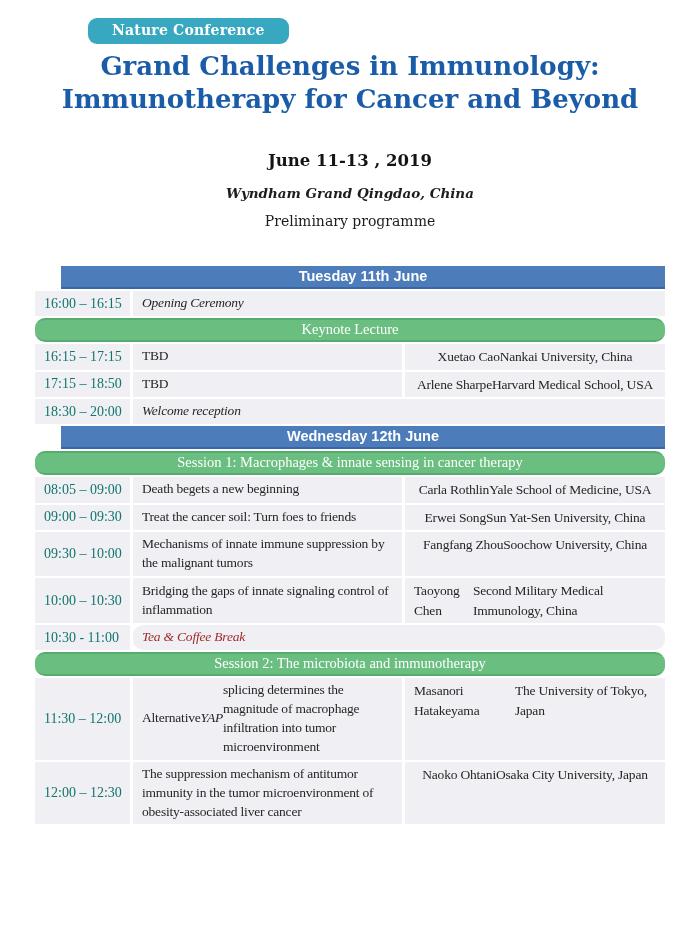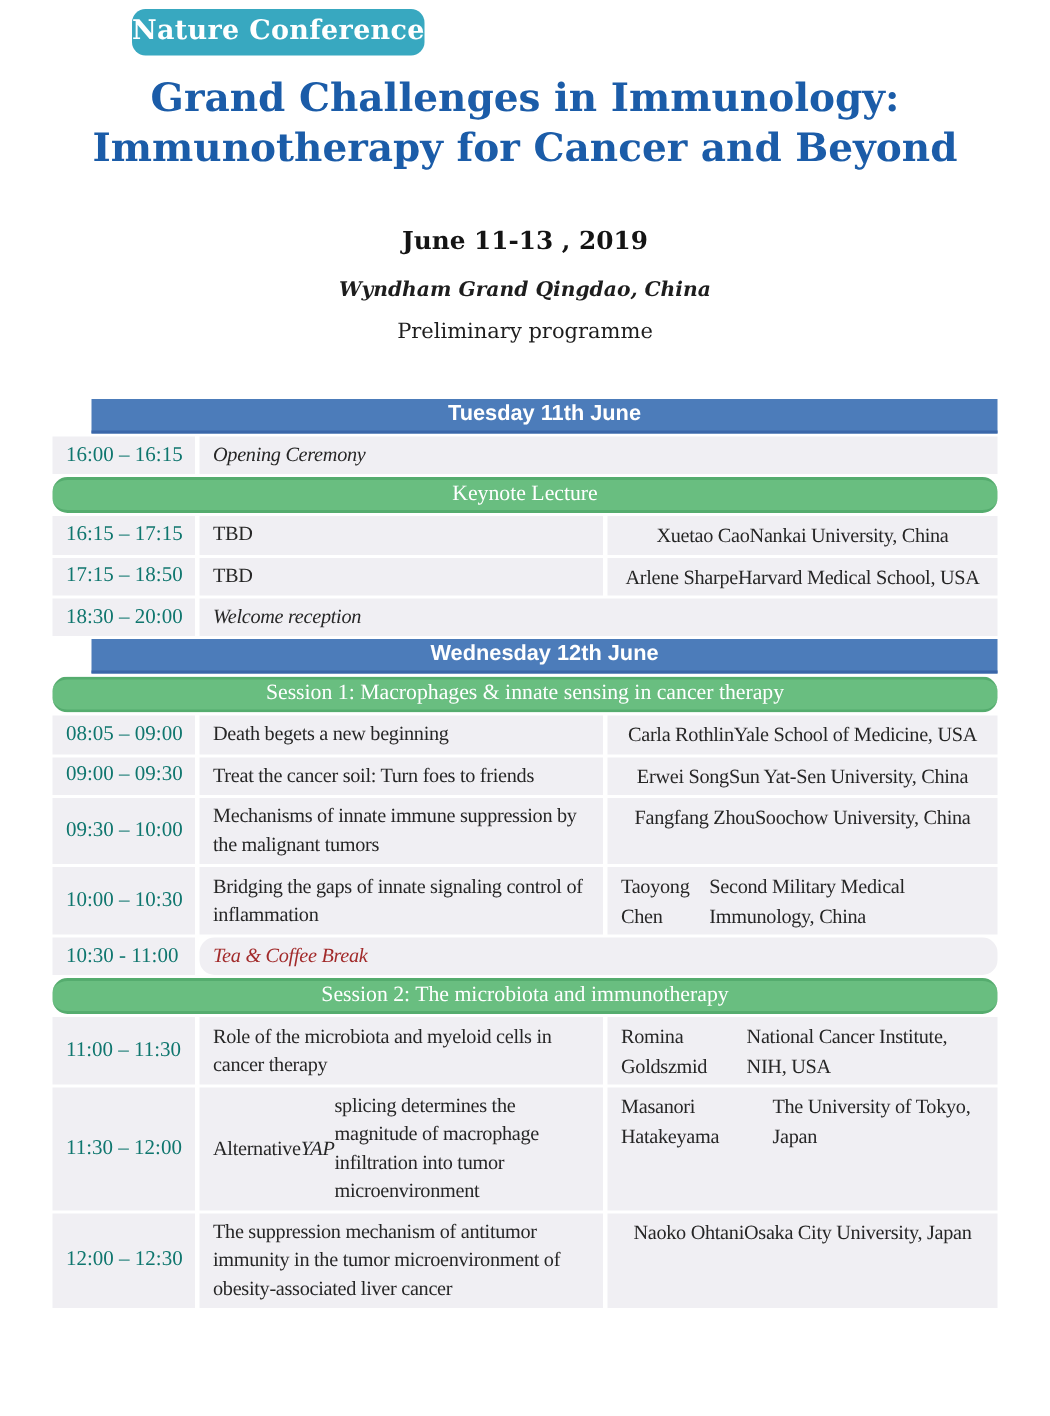--- a/index.html
+++ b/index.html
@@ -2,24 +2,24 @@
 <html><head>
 <meta charset="utf-8">
 <style>
   html,body { margin:0; padding:0; background:#ffffff; }
   .page {
     position:relative; width:700px; height:944px; background:#ffffff;
     font-family:"Liberation Serif", serif; overflow:hidden;
   }
   
   .badge {
-    position:absolute; left:88px; top:6px;
+    position:absolute; left:88px; top:18px;
     background:#38A8C0; color:#ffffff;
-    font-family:"DejaVu Serif", serif; font-weight:bold; font-size:18px;
-    padding:4px 0 6px; border-radius:9px; letter-spacing:0.2px;
+    font-family:"DejaVu Serif", serif; font-weight:bold; font-size:14px;
+    padding:4px 24px 6px; border-radius:9px; letter-spacing:0.2px;
   }
   .title {
     position:absolute; top:50px; left:0; right:0; margin:0;
     text-align:center; color:#1B5CA8;
     font-family:"DejaVu Serif", serif; font-weight:bold;
     font-size:26px; line-height:1.28;
   }
   .date {
     position:absolute; top:151px; left:0; right:0; text-align:center;
     font-family:"DejaVu Serif", serif; font-weight:bold; font-size:16.5px; color:#141414;
@@ -135,28 +135,20 @@
           <span>Taoyong Chen</span>
           <span>Second Military Medical Immunology, China</span>
         </div>
       </div>
       <div class="srow highlight">
         <div class="cell cell-time">10:30 - 11:00</div>
         <div class="cell cell-title merged">Tea &amp; Coffee Break</div>
       </div>
       <div class="bar-section">Session 2: The microbiota and immunotherapy</div>
       <div class="srow">
-        <div class="cell cell-time">11:00 – 11:30</div>
-        <div class="cell cell-title">Role of the microbiota and myeloid cells in cancer therapy</div>
-        <div class="cell cell-speaker">
-          <span>Romina Goldszmid</span>
-          <span>National Cancer Institute, NIH, USA</span>
-        </div>
-      </div>
-      <div class="srow">
         <div class="cell cell-time">11:30 – 12:00</div>
         <div class="cell cell-title">Alternative <i>YAP</i> splicing determines the magnitude of macrophage infiltration into tumor microenvironment</div>
         <div class="cell cell-speaker">
           <span>Masanori Hatakeyama</span>
           <span>The University of Tokyo,  Japan</span>
         </div>
       </div>
       <div class="srow">
         <div class="cell cell-time">12:00 – 12:30</div>
         <div class="cell cell-title">The suppression mechanism of antitumor immunity in the tumor microenvironment of obesity-associated liver cancer</div>

